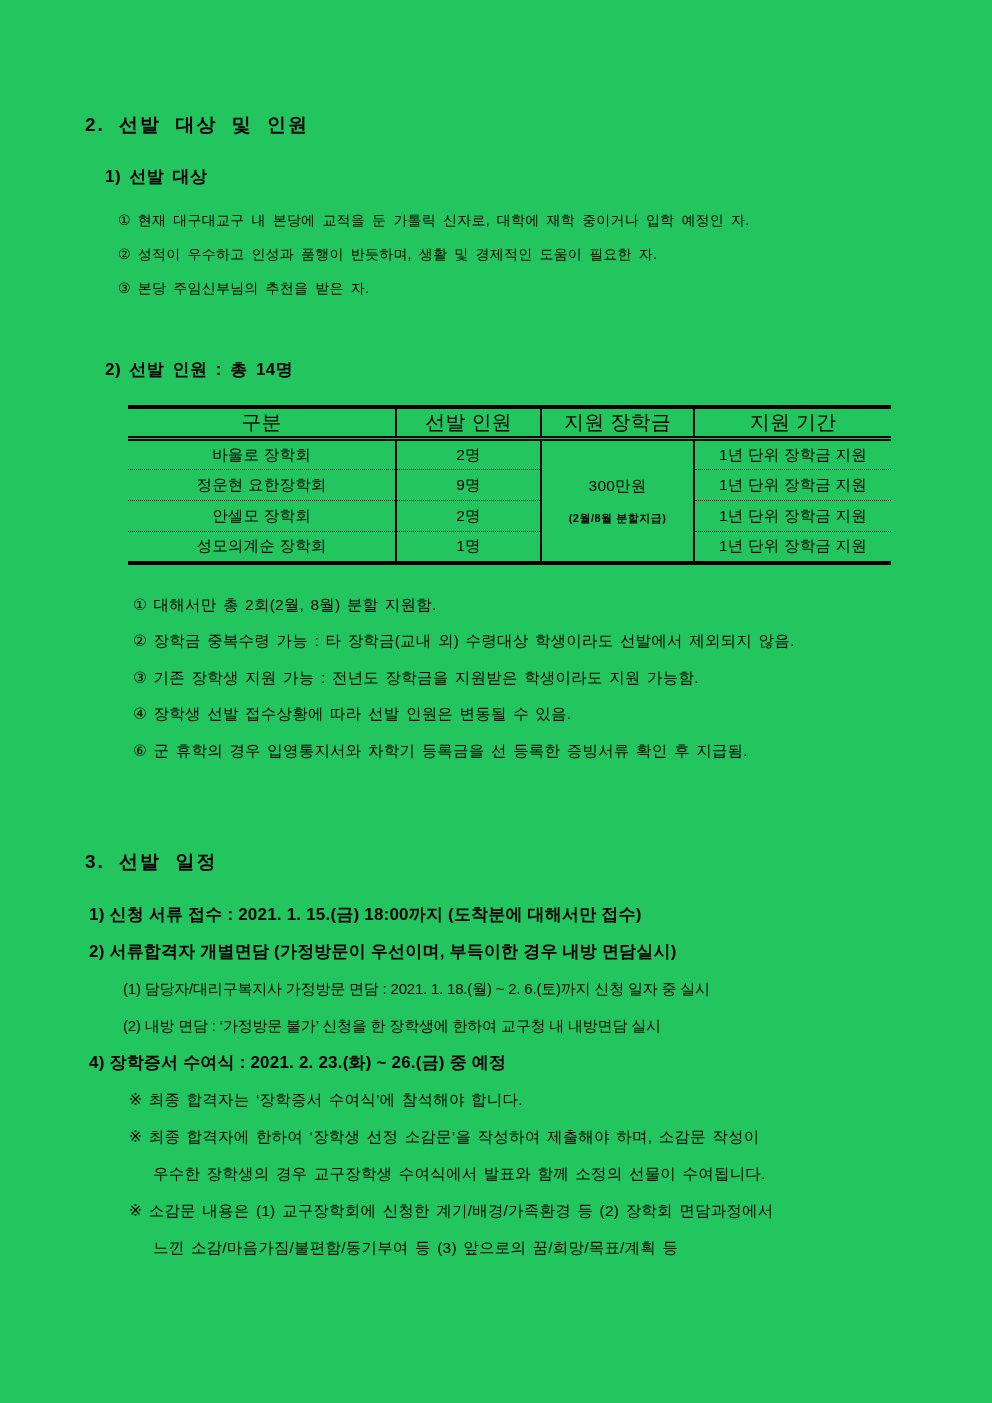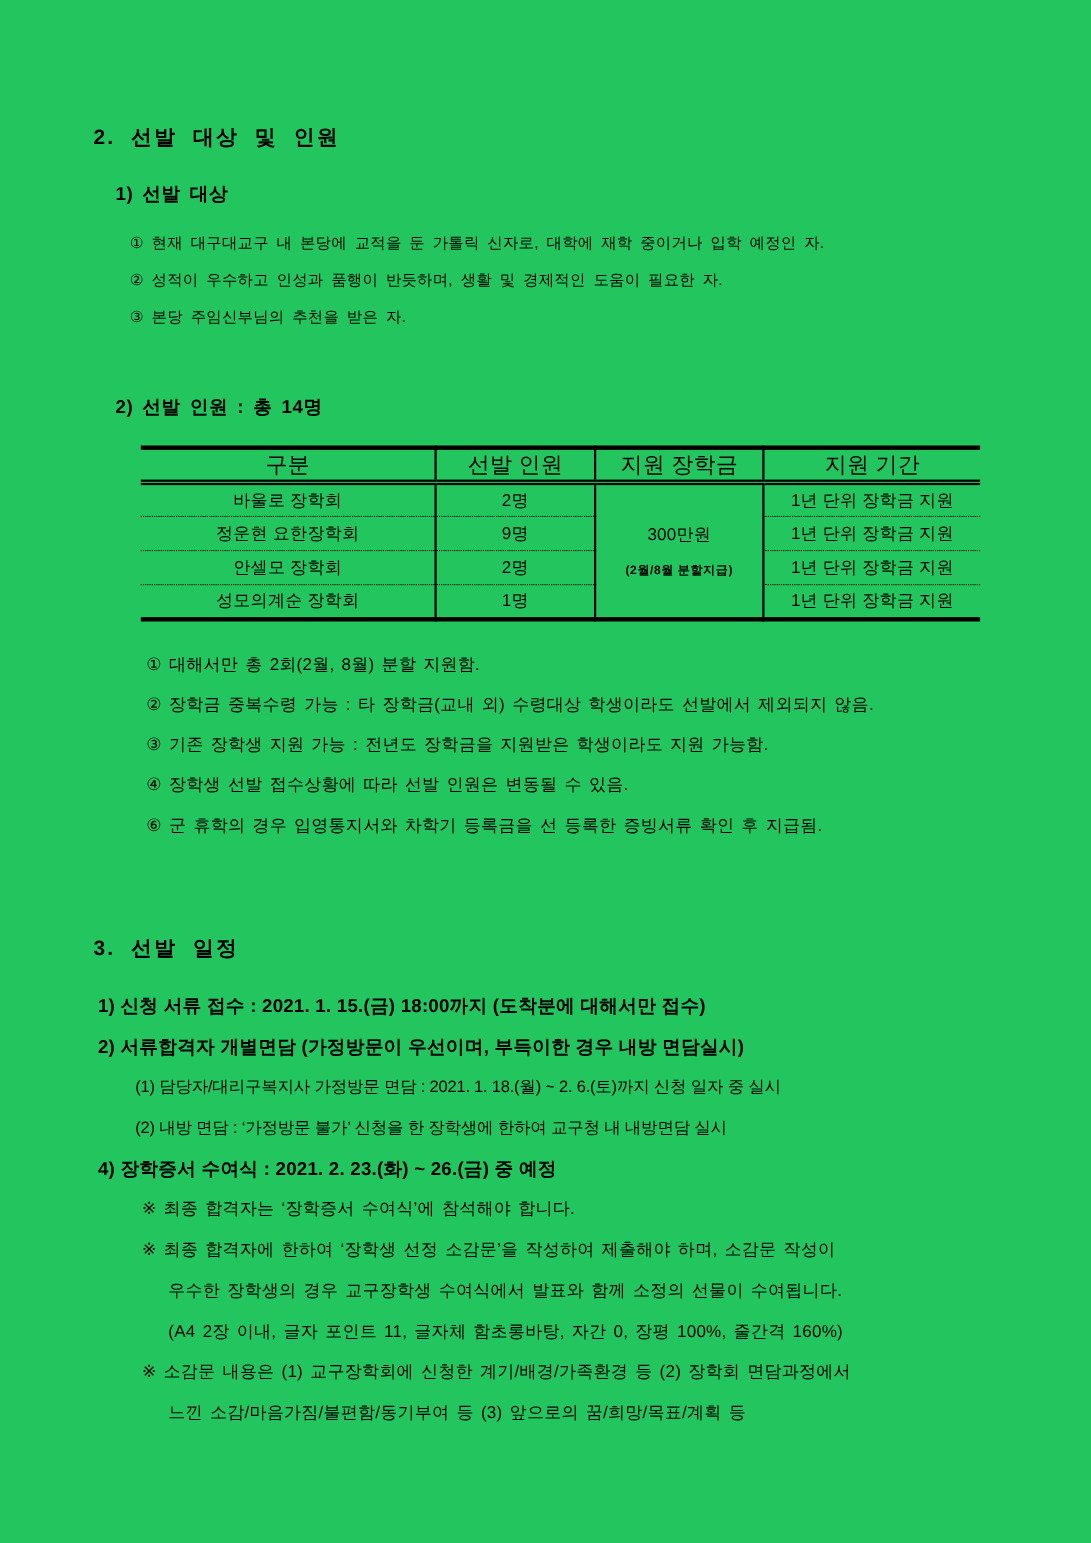--- a/index.html
+++ b/index.html
@@ -191,18 +191,17 @@
 
     <div class="sched-main">1) 신청 서류 접수 : 2021. 1. 15.(금) 18:00까지 (도착분에 대해서만 접수)</div>
     <div class="sched-main">2) 서류합격자 개별면담 (가정방문이 우선이며, 부득이한 경우 내방 면담실시)</div>
     <div class="sched-sub">(1) 담당자/대리구복지사 가정방문 면담 : 2021. 1. 18.(월) ~ 2. 6.(토)까지 신청 일자 중 실시</div>
     <div class="sched-sub">(2) 내방 면담 : ‘가정방문 불가’ 신청을 한 장학생에 한하여 교구청 내 내방면담 실시</div>
     <div class="sched-main">4) 장학증서 수여식 : 2021. 2. 23.(화) ~ 26.(금) 중 예정</div>
 
     <div class="snote">※ 최종 합격자는 ‘장학증서 수여식’에 참석해야 합니다.</div>
     <div class="snote">※ 최종 합격자에 한하여 ‘장학생 선정 소감문’을 작성하여 제출해야 하며, 소감문 작성이</div>
     <div class="snote-cont">우수한 장학생의 경우 교구장학생 수여식에서 발표와 함께 소정의 선물이 수여됩니다.</div>
-    <div class="snote-cont">(A4 2장 이내, 글자 포인트 11, 글자체 함초롱바탕, 자간 0, 장평 100%, 줄간격 160%)</div>
     <div class="snote">※ 소감문 내용은 (1) 교구장학회에 신청한 계기/배경/가족환경 등 (2) 장학회 면담과정에서</div>
     <div class="snote-cont">느낀 소감/마음가짐/불편함/동기부여 등 (3) 앞으로의 꿈/희망/목표/계획 등</div>
   </div>
 
 </div>
 
 </body></html>

